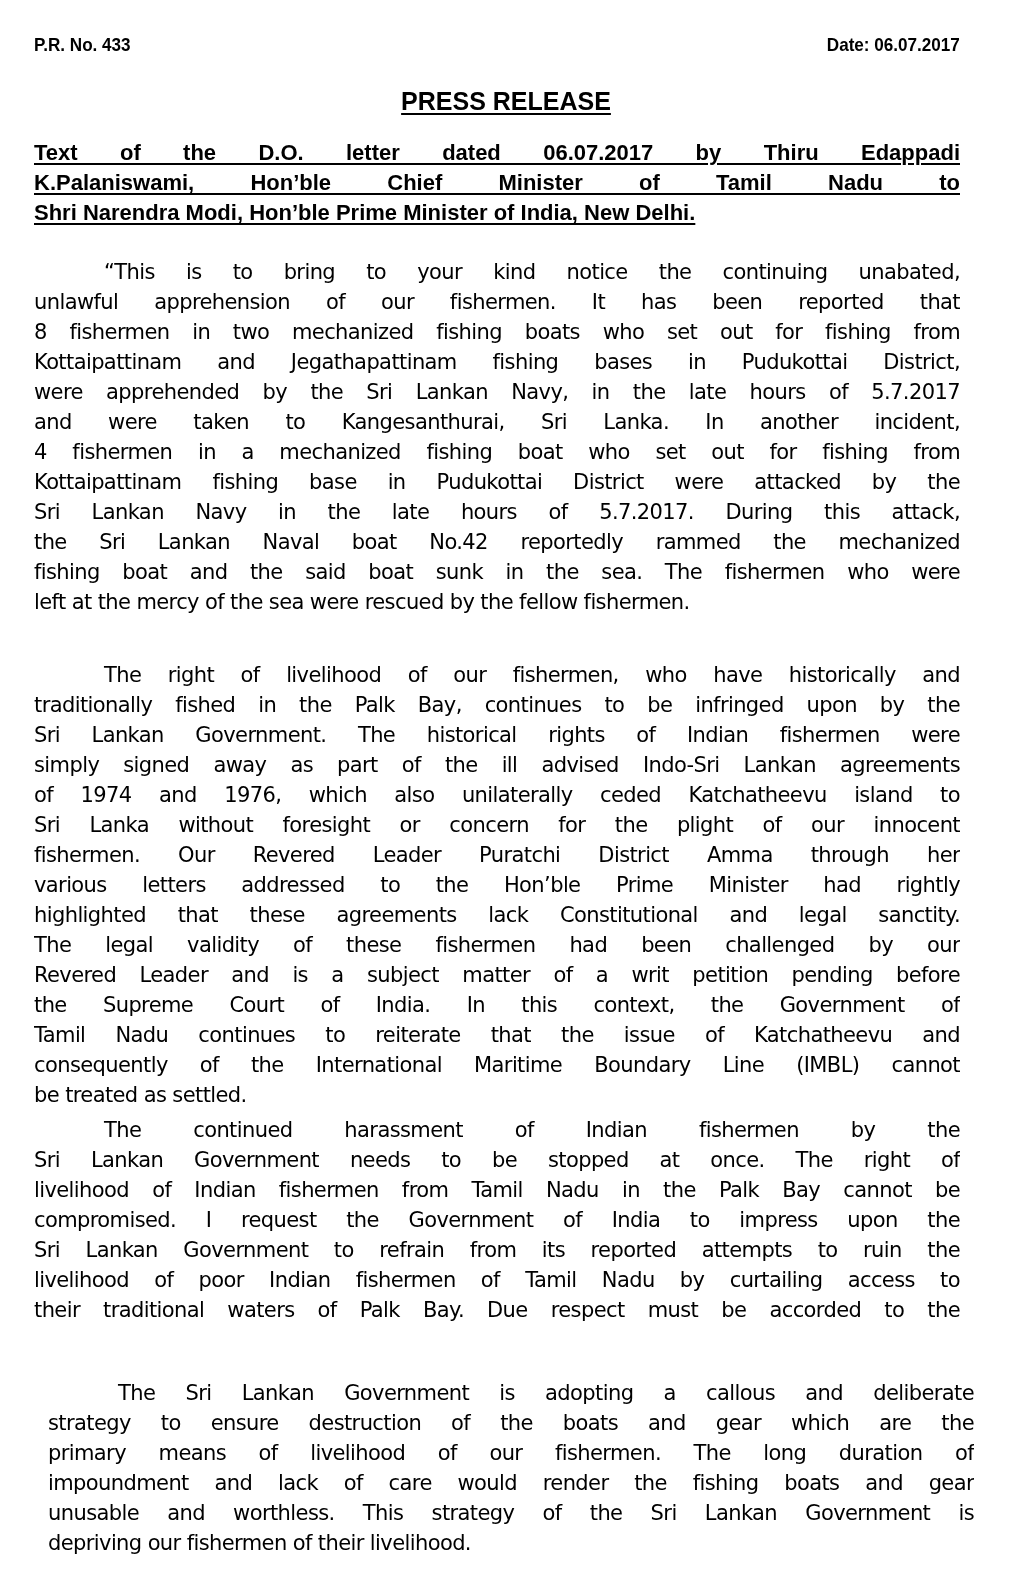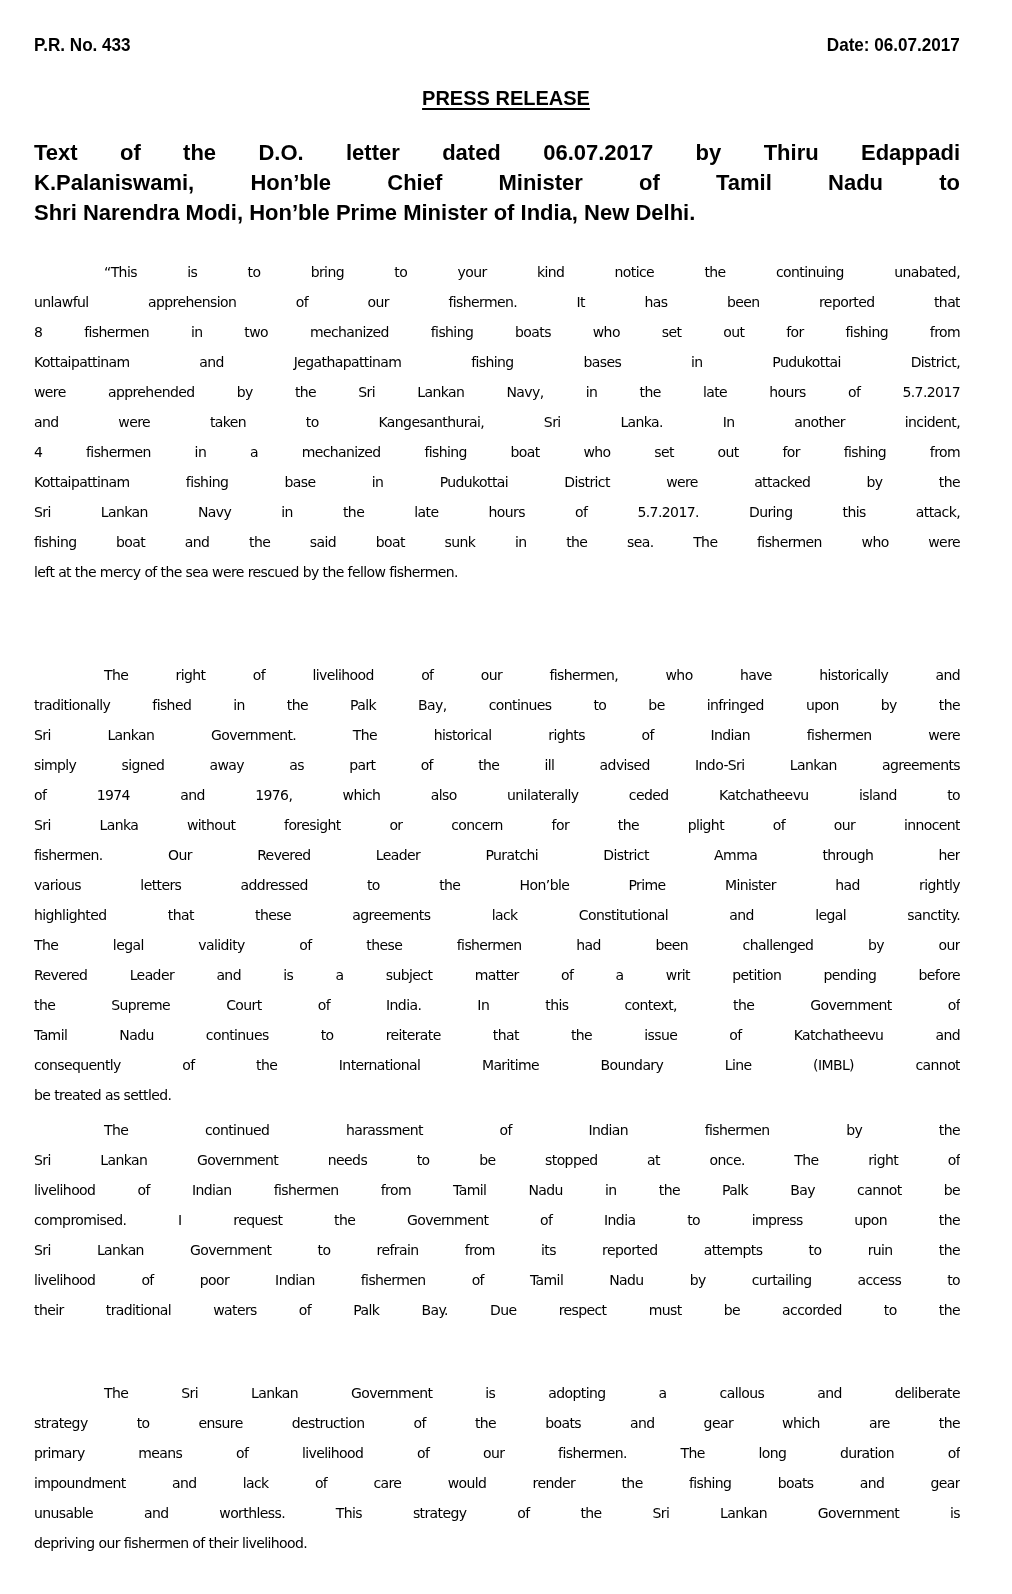--- a/index.html
+++ b/index.html
@@ -1,26 +1,26 @@
 <!DOCTYPE html>
 <html><head>
 <meta charset="utf-8">
 <style>
   html, body { margin: 0; padding: 0; background: #ffffff; }
   body { width: 1012px; height: 1594px; position: relative; overflow: hidden; color: #000; }
   .page { position: absolute; left: 0; top: 0; width: 1012px; height: 1594px; background: #fff; }
   .hdr { position: absolute; top: 34px; font-family: "Liberation Sans", sans-serif; font-weight: bold; font-size: 19px; transform: scaleX(0.9); transform-origin: left top; }
   .hdr.right { transform-origin: right top; right: 52px; }
   .hdr.left { left: 34px; }
-  .title { position: absolute; top: 87px; left: 0; width: 1012px; text-align: center; font-family: "Liberation Sans", sans-serif; font-weight: bold; font-size: 20px; text-decoration: underline; text-decoration-thickness: 2px; text-underline-offset: 3px; }
+  .title { position: absolute; top: 87px; left: 0; width: 1012px; text-align: center; font-family: "Liberation Sans", sans-serif; font-weight: bold; font-size: 25px; text-decoration: underline; text-decoration-thickness: 2px; text-underline-offset: 3px; }
   .subject { position: absolute; left: 34px; width: 926px; top: 138px; }
-  .subject .ln { font-family: "Liberation Sans", sans-serif; font-weight: bold; font-size: 22px; height: 30px; line-height: 30px; text-decoration-thickness: 2px; text-underline-offset: 3px; white-space: nowrap; }
+  .subject .ln { font-family: "Liberation Sans", sans-serif; font-weight: bold; font-size: 22px; height: 30px; line-height: 30px; text-decoration: underline; text-decoration-thickness: 2px; text-underline-offset: 3px; white-space: nowrap; }
   .ln.j { text-align: justify; text-align-last: justify; }
   .para { position: absolute; left: 34px; width: 926px; }
-  .para .ln { font-family: "DejaVu Sans", sans-serif; font-size: 14px; height: 30px; line-height: 30px; white-space: nowrap; letter-spacing: -0.6px; word-spacing: 0px; }
+  .para .ln { font-family: "DejaVu Sans", sans-serif; font-size: 21px; height: 30px; line-height: 30px; white-space: nowrap; letter-spacing: -0.6px; word-spacing: 0px; }
   .para .ln.j { white-space: normal; overflow: hidden; }
   .para .ln.first { padding-left: 70px; }
 </style>
 </head>
 <body>
 
 <div class="page">
 
   <div class="hdr left">P.R. No. 433</div>
   <div class="hdr right">Date: 06.07.2017</div>
@@ -36,20 +36,21 @@
   <div class="para" style="top:257px;">
     <div class="ln j first">“This is to bring to your kind notice the continuing unabated,</div>
     <div class="ln j">unlawful apprehension of our fishermen. It has been reported that</div>
     <div class="ln j">8 fishermen in two mechanized fishing boats who set out for fishing from</div>
     <div class="ln j">Kottaipattinam and Jegathapattinam fishing bases in Pudukottai District,</div>
     <div class="ln j">were apprehended by the Sri Lankan Navy, in the late hours of 5.7.2017</div>
     <div class="ln j">and were taken to Kangesanthurai, Sri Lanka. In another incident,</div>
     <div class="ln j">4 fishermen in a mechanized fishing boat who set out for fishing from</div>
     <div class="ln j">Kottaipattinam fishing base in Pudukottai District were attacked by the</div>
     <div class="ln j">Sri Lankan Navy in the late hours of 5.7.2017. During this attack,</div>
+    <div class="ln j">the Sri Lankan Naval boat No.42 reportedly rammed the mechanized</div>
     <div class="ln j">fishing boat and the said boat sunk in the sea. The fishermen who were</div>
     <div class="ln">left at the mercy of the sea were rescued by the fellow fishermen.</div>
   </div>
 
   <div class="para" style="top:660px;">
     <div class="ln j first">The right of livelihood of our fishermen, who have historically and</div>
     <div class="ln j">traditionally fished in the Palk Bay, continues to be infringed upon by the</div>
     <div class="ln j">Sri Lankan Government. The historical rights of Indian fishermen were</div>
     <div class="ln j">simply signed away as part of the ill advised Indo-Sri Lankan agreements</div>
     <div class="ln j">of 1974 and 1976, which also unilaterally ceded Katchatheevu island to</div>
@@ -68,21 +69,21 @@
   <div class="para" style="top:1115px;">
     <div class="ln j first">The continued harassment of Indian fishermen by the</div>
     <div class="ln j">Sri Lankan Government needs to be stopped at once. The right of</div>
     <div class="ln j">livelihood of Indian fishermen from Tamil Nadu in the Palk Bay cannot be</div>
     <div class="ln j">compromised. I request the Government of India to impress upon the</div>
     <div class="ln j">Sri Lankan Government to refrain from its reported attempts to ruin the</div>
     <div class="ln j">livelihood of poor Indian fishermen of Tamil Nadu by curtailing access to</div>
     <div class="ln j">their traditional waters of Palk Bay.  Due respect must be accorded to the</div>
   </div>
 
-  <div class="para" style="top:1378px;">
+  <div class="para" style="top:1378px;margin-left:14px;">
     <div class="ln j first">The Sri Lankan Government is adopting a callous and deliberate</div>
     <div class="ln j">strategy to ensure destruction of the boats and gear which are the</div>
     <div class="ln j">primary means of livelihood of our fishermen. The long duration of</div>
     <div class="ln j">impoundment and lack of care would render the fishing boats and gear</div>
     <div class="ln j">unusable and worthless.  This strategy of the Sri Lankan Government is</div>
     <div class="ln">depriving our fishermen of their livelihood.</div>
   </div>
 
 </div>
 

